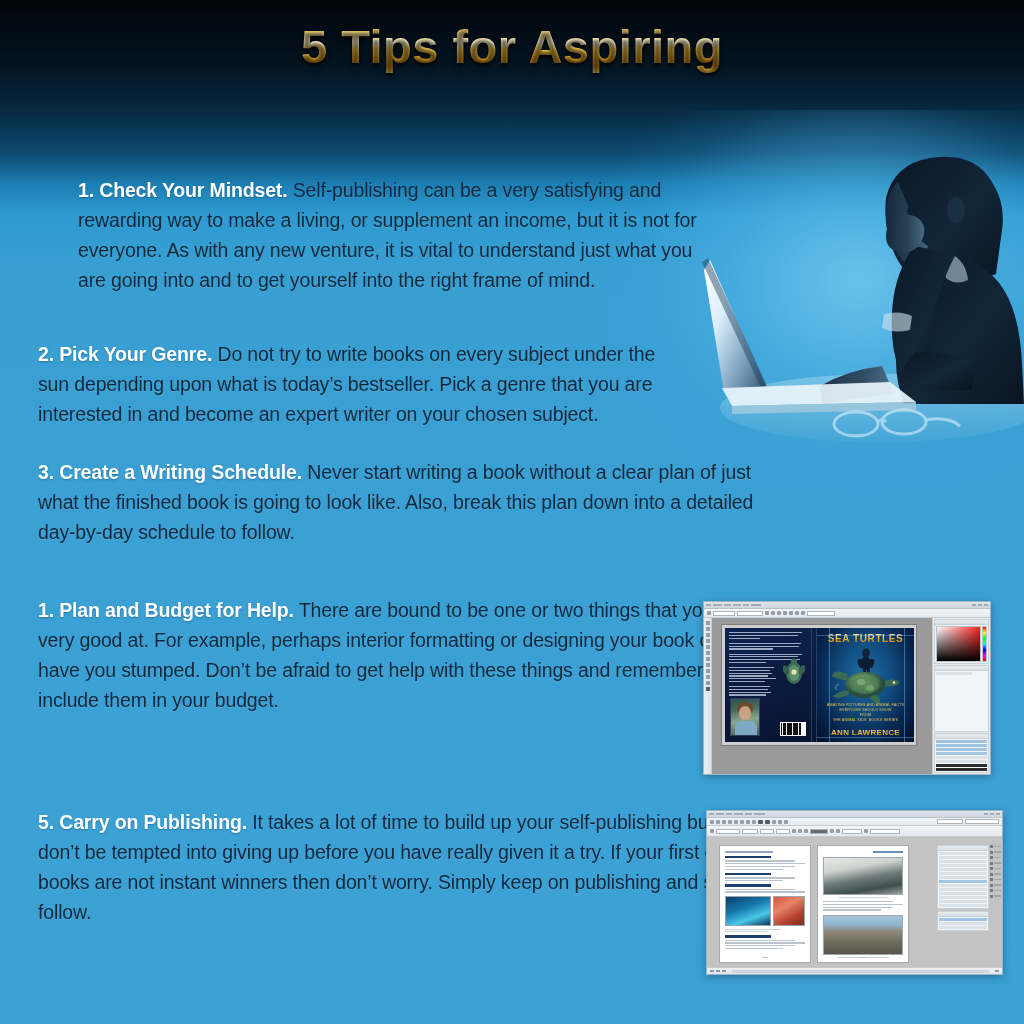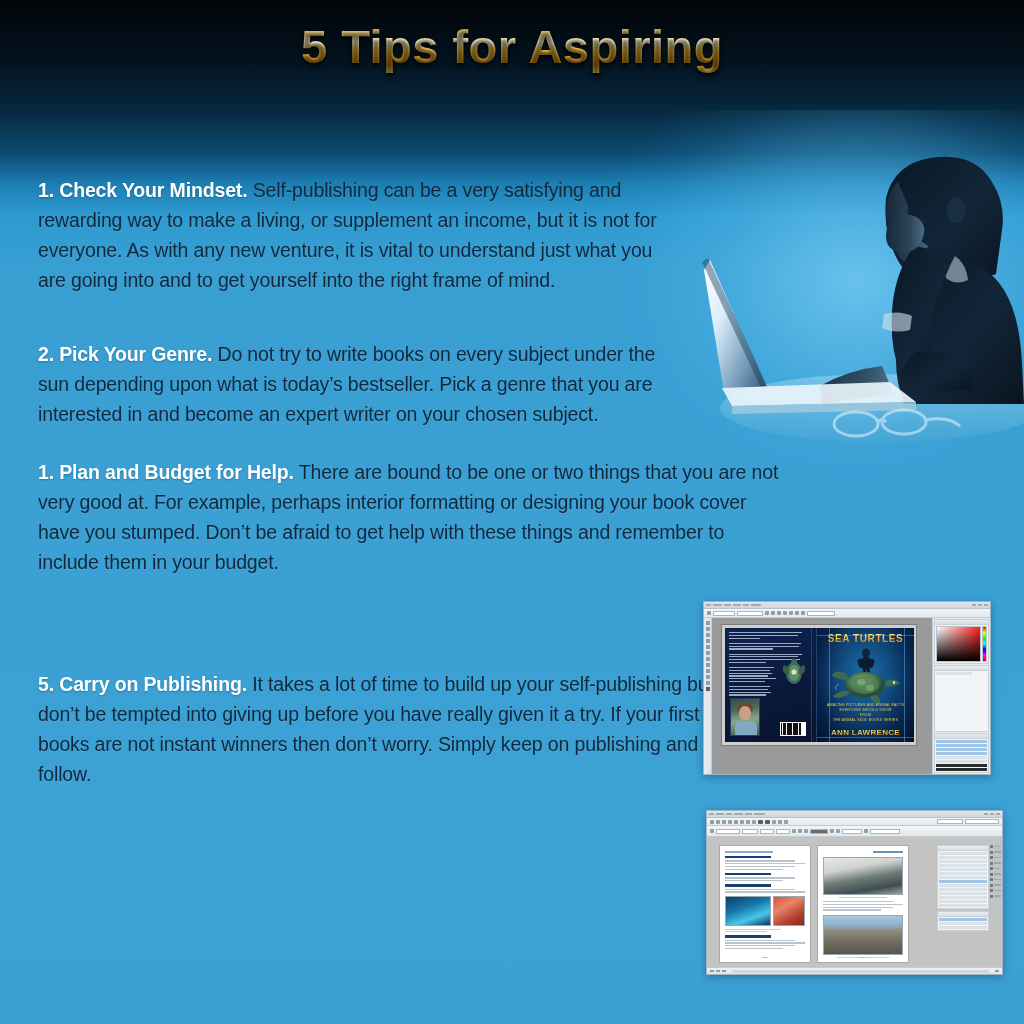--- a/index.html
+++ b/index.html
@@ -97,21 +97,21 @@
     line-height: 30px;
     letter-spacing: -0.15px;
     text-align: left;
     text-shadow: 0 1px 0 rgba(255,255,255,0.08);
   }
   .tip .lead {
     font-weight: bold;
     color: #ffffff;
     text-shadow: 0 1px 2px rgba(0,40,70,0.35);
   }
-  #tip-1 { width: 640px; margin-bottom: 44px; }
+  #tip-1 { width: 640px; margin-bottom: 44px; margin-left: 40px; }
   #tip-2 { width: 640px; margin-bottom: 28px; }
   #tip-3 { width: 740px; margin-bottom: 48px; }
   #tip-4 { width: 752px; margin-bottom: 92px; }
   #tip-5 { width: 770px; }
 
   
   .footer {
     position: absolute;
     left: 40px;
     bottom: 24px;
@@ -454,20 +454,23 @@
   <div class="tips">
 
     <p class="tip" id="tip-1">
       <span class="lead">1. Check Your Mindset.</span><span> Self-publishing can be a very satisfying and rewarding way to make a living, or supplement an income, but it is not for everyone. As with any new venture, it is vital to understand just what you are going into and to get yourself into the right frame of mind.</span>
     </p>
 
     <p class="tip" id="tip-2">
       <span class="lead">2. Pick Your Genre.</span><span> Do not try to write books on every subject under the sun depending upon what is today’s bestseller. Pick a genre that you are interested in and become an expert writer on your chosen subject.</span>
     </p>
 
+    <p class="tip" id="tip-3">
+      <span class="lead">3. Create a Writing Schedule.</span><span> Never start writing a book without a clear plan of just what the finished book is going to look like. Also, break this plan down into a detailed day-by-day schedule to follow.</span>
+    </p>
 
     <p class="tip" id="tip-4">
       <span class="lead">1. Plan and Budget for Help.</span><span> There are bound to be one or two things that you are not very good at. For example, perhaps interior formatting or designing your book cover have you stumped. Don’t be afraid to get help with these things and remember to include them in your budget.</span>
     </p>
 
     <p class="tip" id="tip-5">
       <span class="lead">5. Carry on Publishing.</span><span> It takes a lot of time to build up your self-publishing business so don’t be tempted into giving up before you have really given it a try. If your first couple of books are not instant winners then don’t worry. Simply keep on publishing and success will follow.</span>
     </p>
 
   </div>

